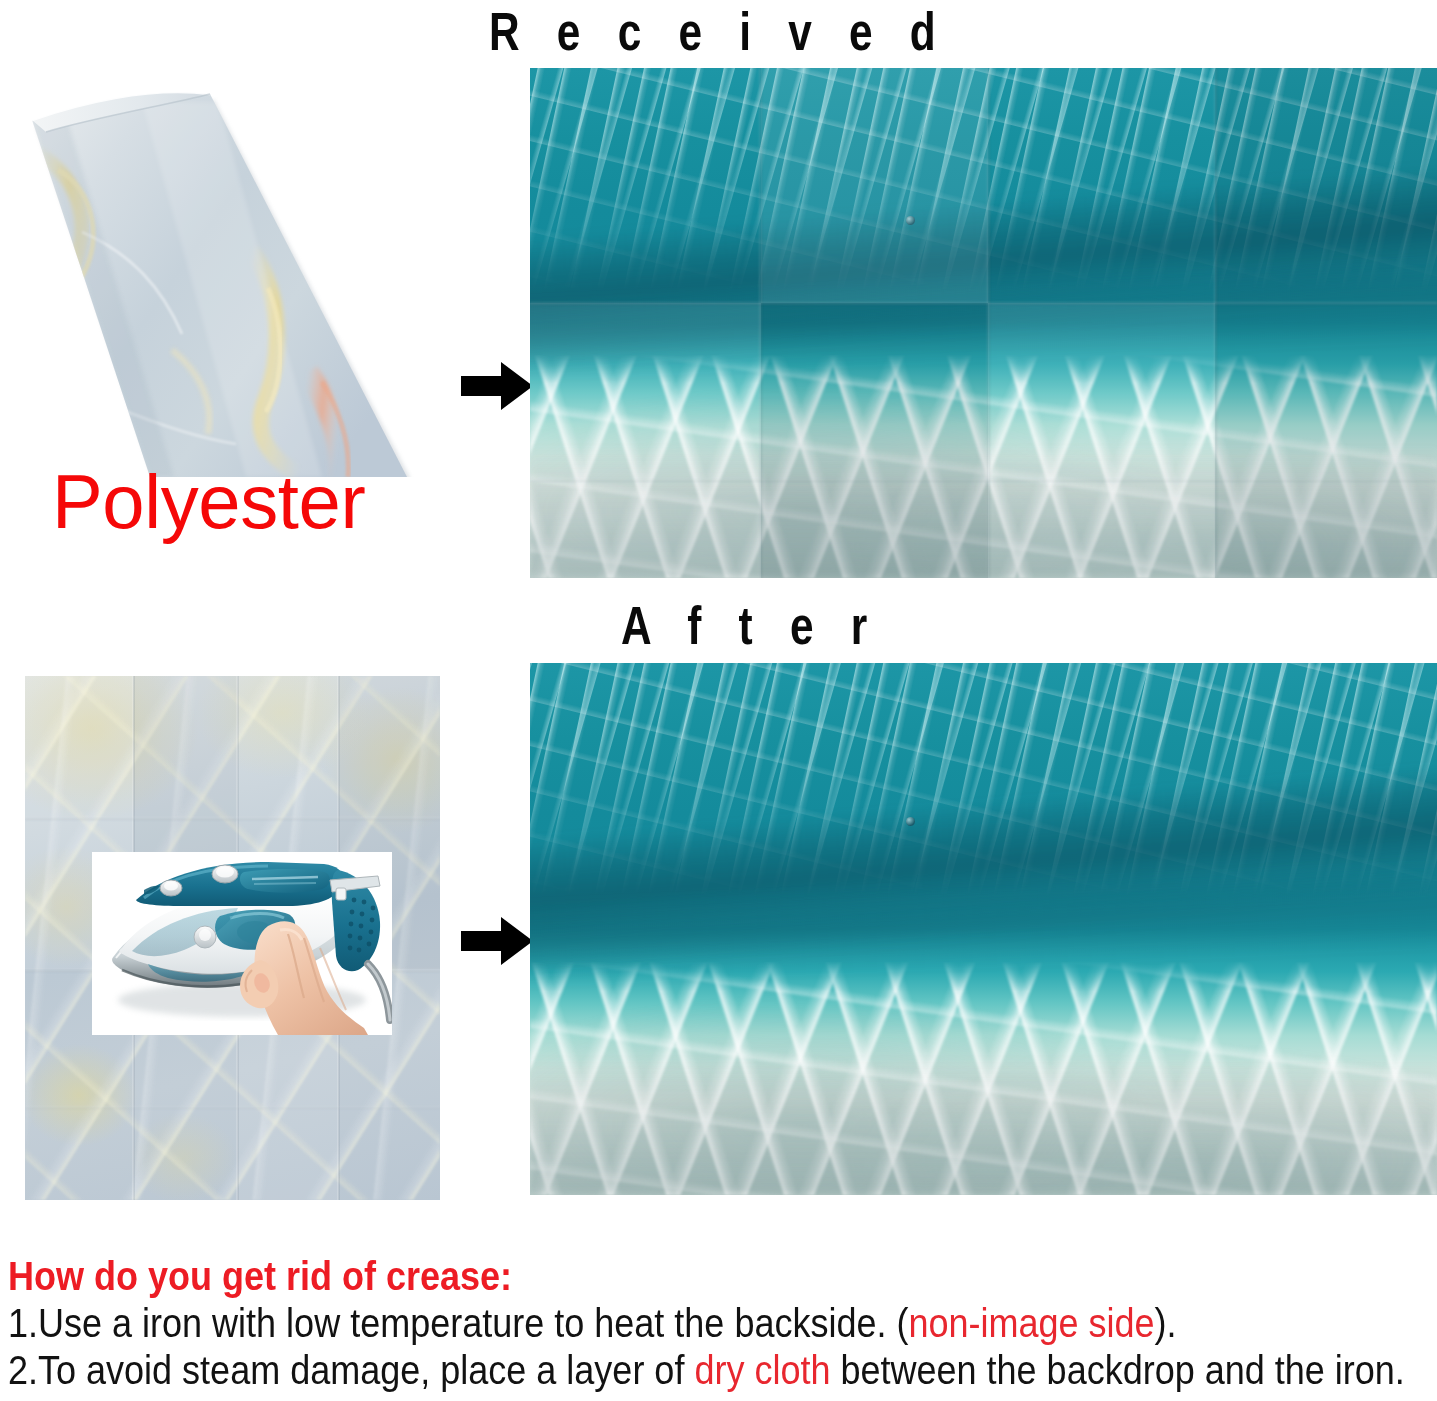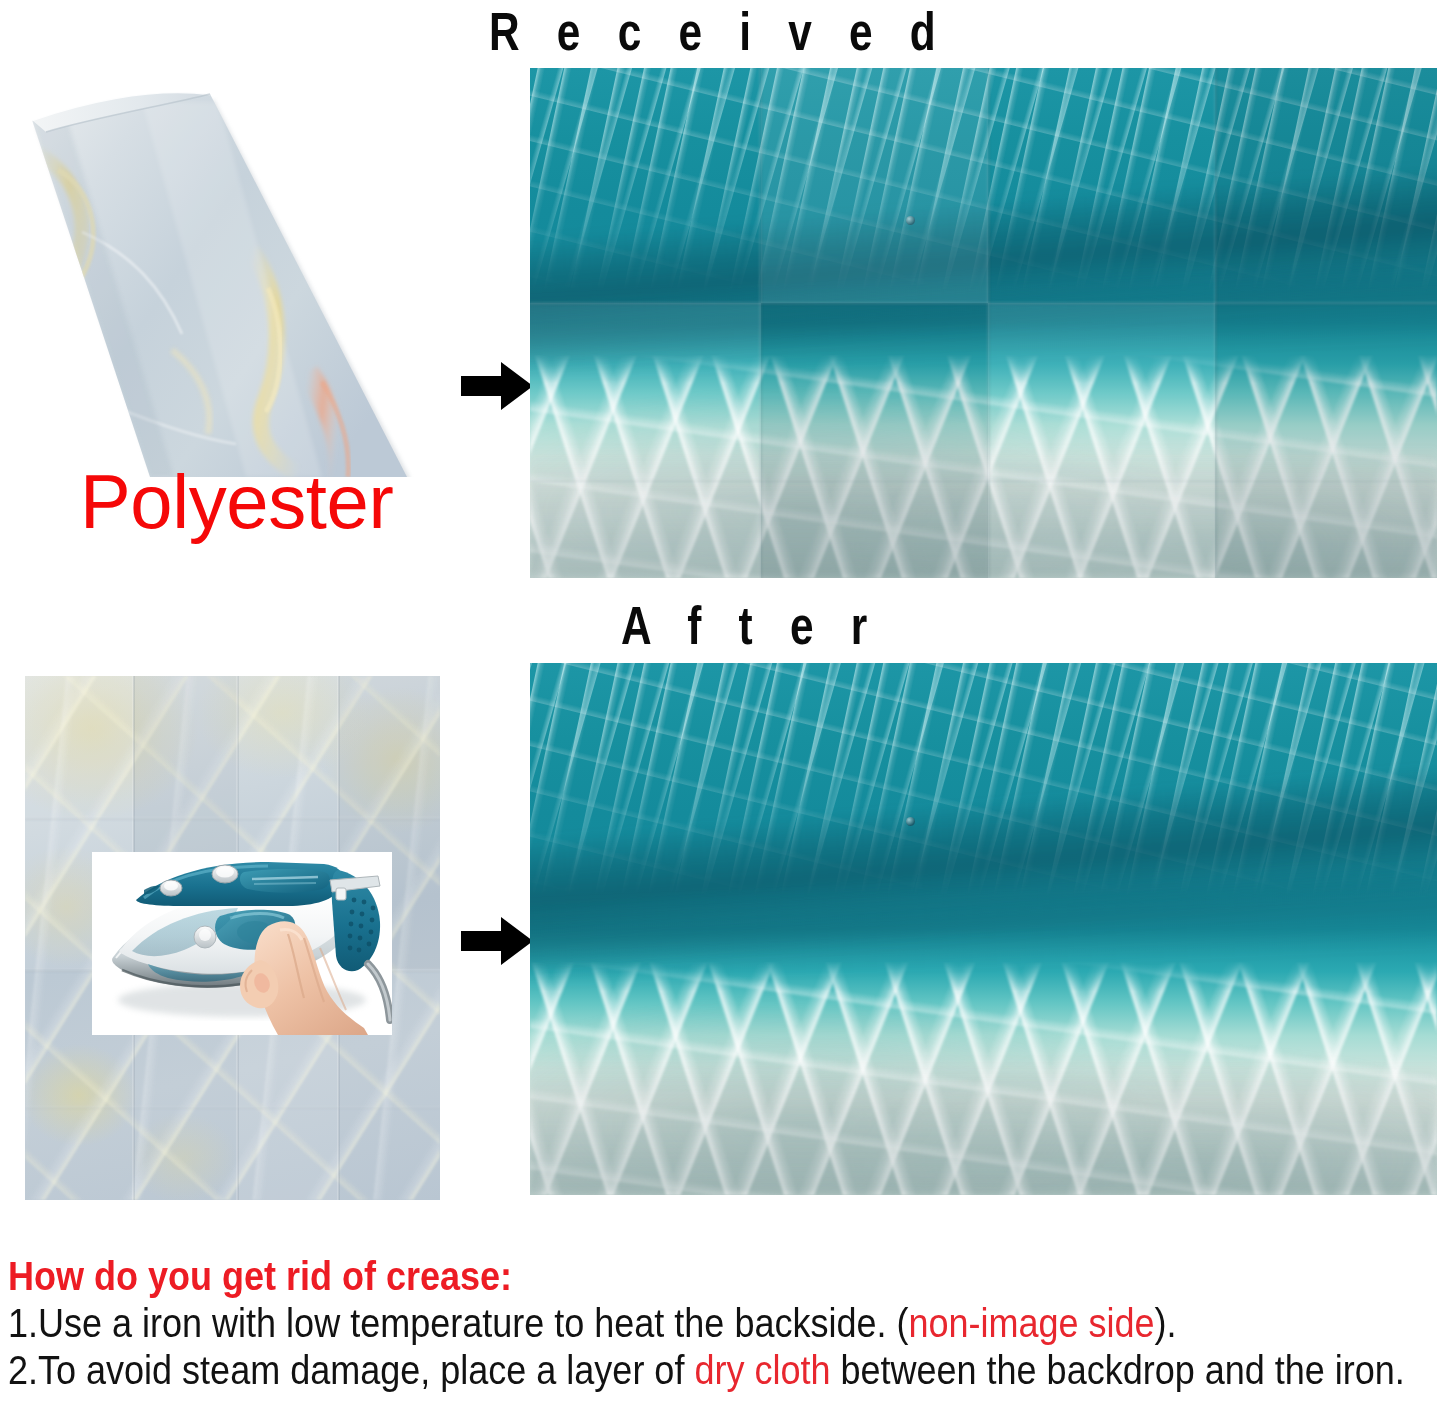--- a/index.html
+++ b/index.html
@@ -38,21 +38,20 @@
   
   #polyester-label {
     position: absolute;
     left: 52px; top: 459px;
     font-family: "Liberation Sans", sans-serif;
     font-size: 76px;
     line-height: 86px;
     color: #f50808;
     white-space: nowrap;
     letter-spacing: -0.005em;
-    margin-left: 28px;
   }
 
   
   .photo { position: absolute; overflow: hidden; }
 
   
   .sea {
     position: absolute; inset: 0;
     background:
       linear-gradient(to bottom,

